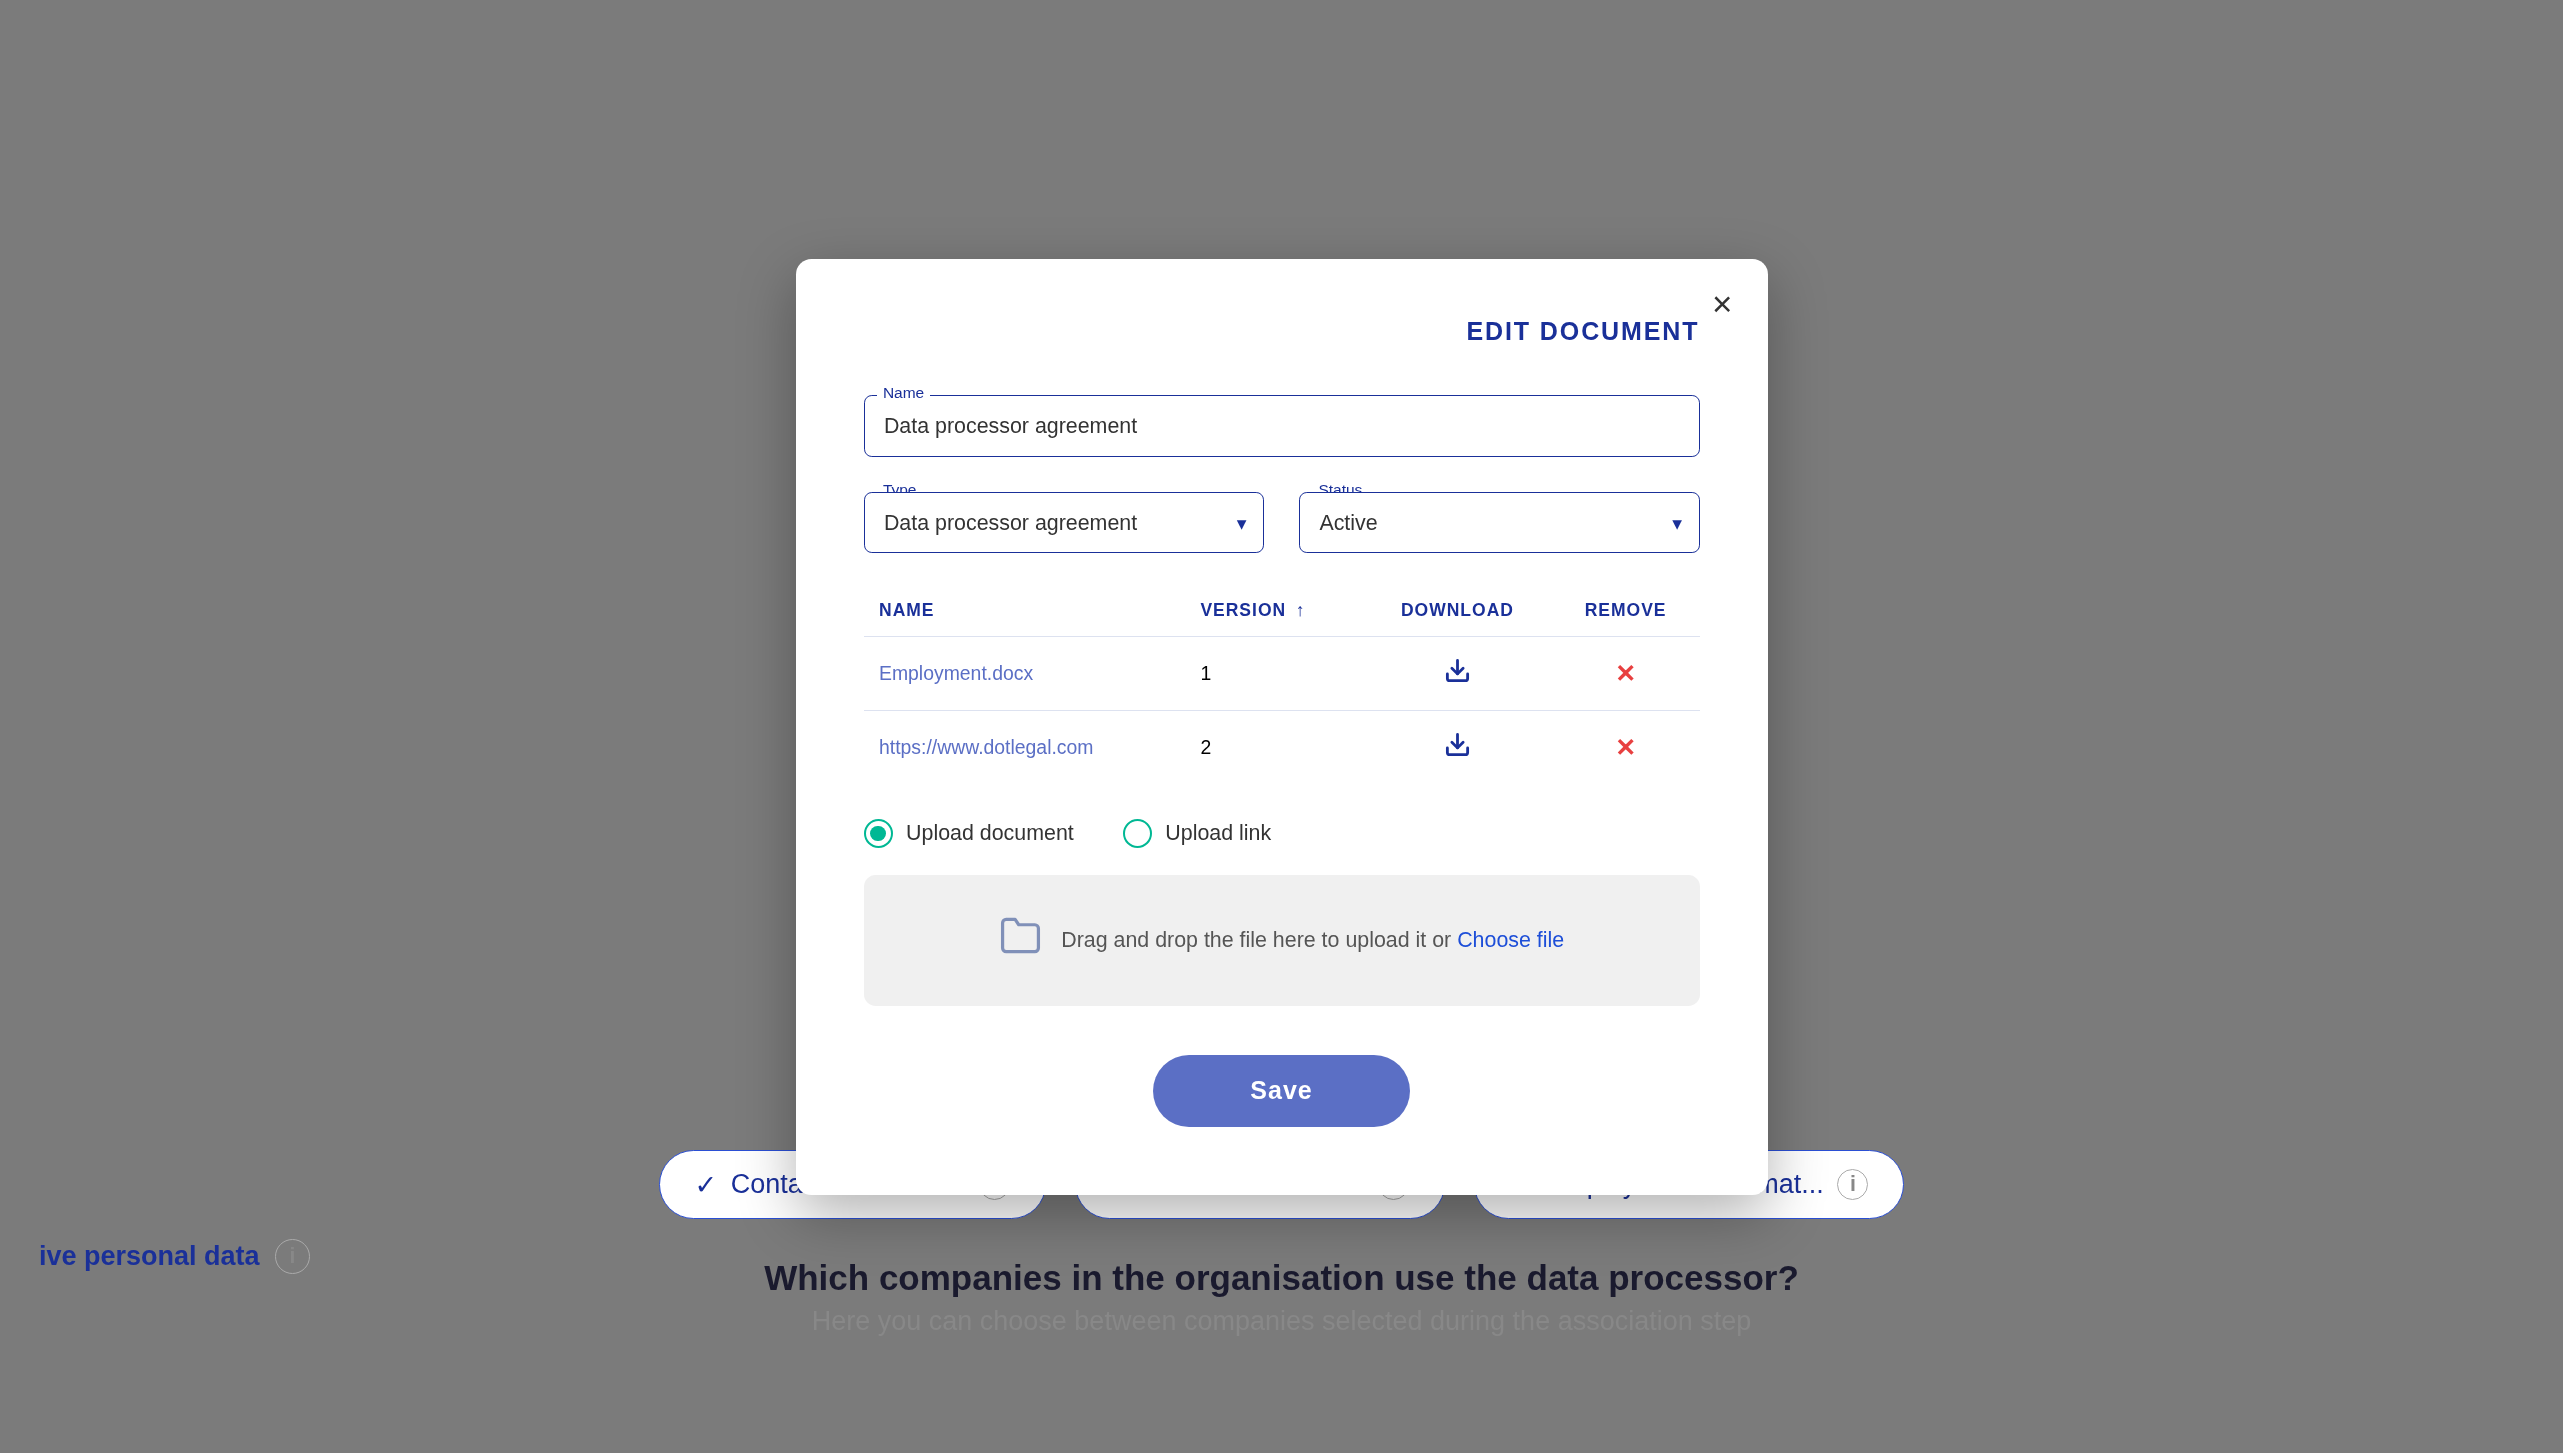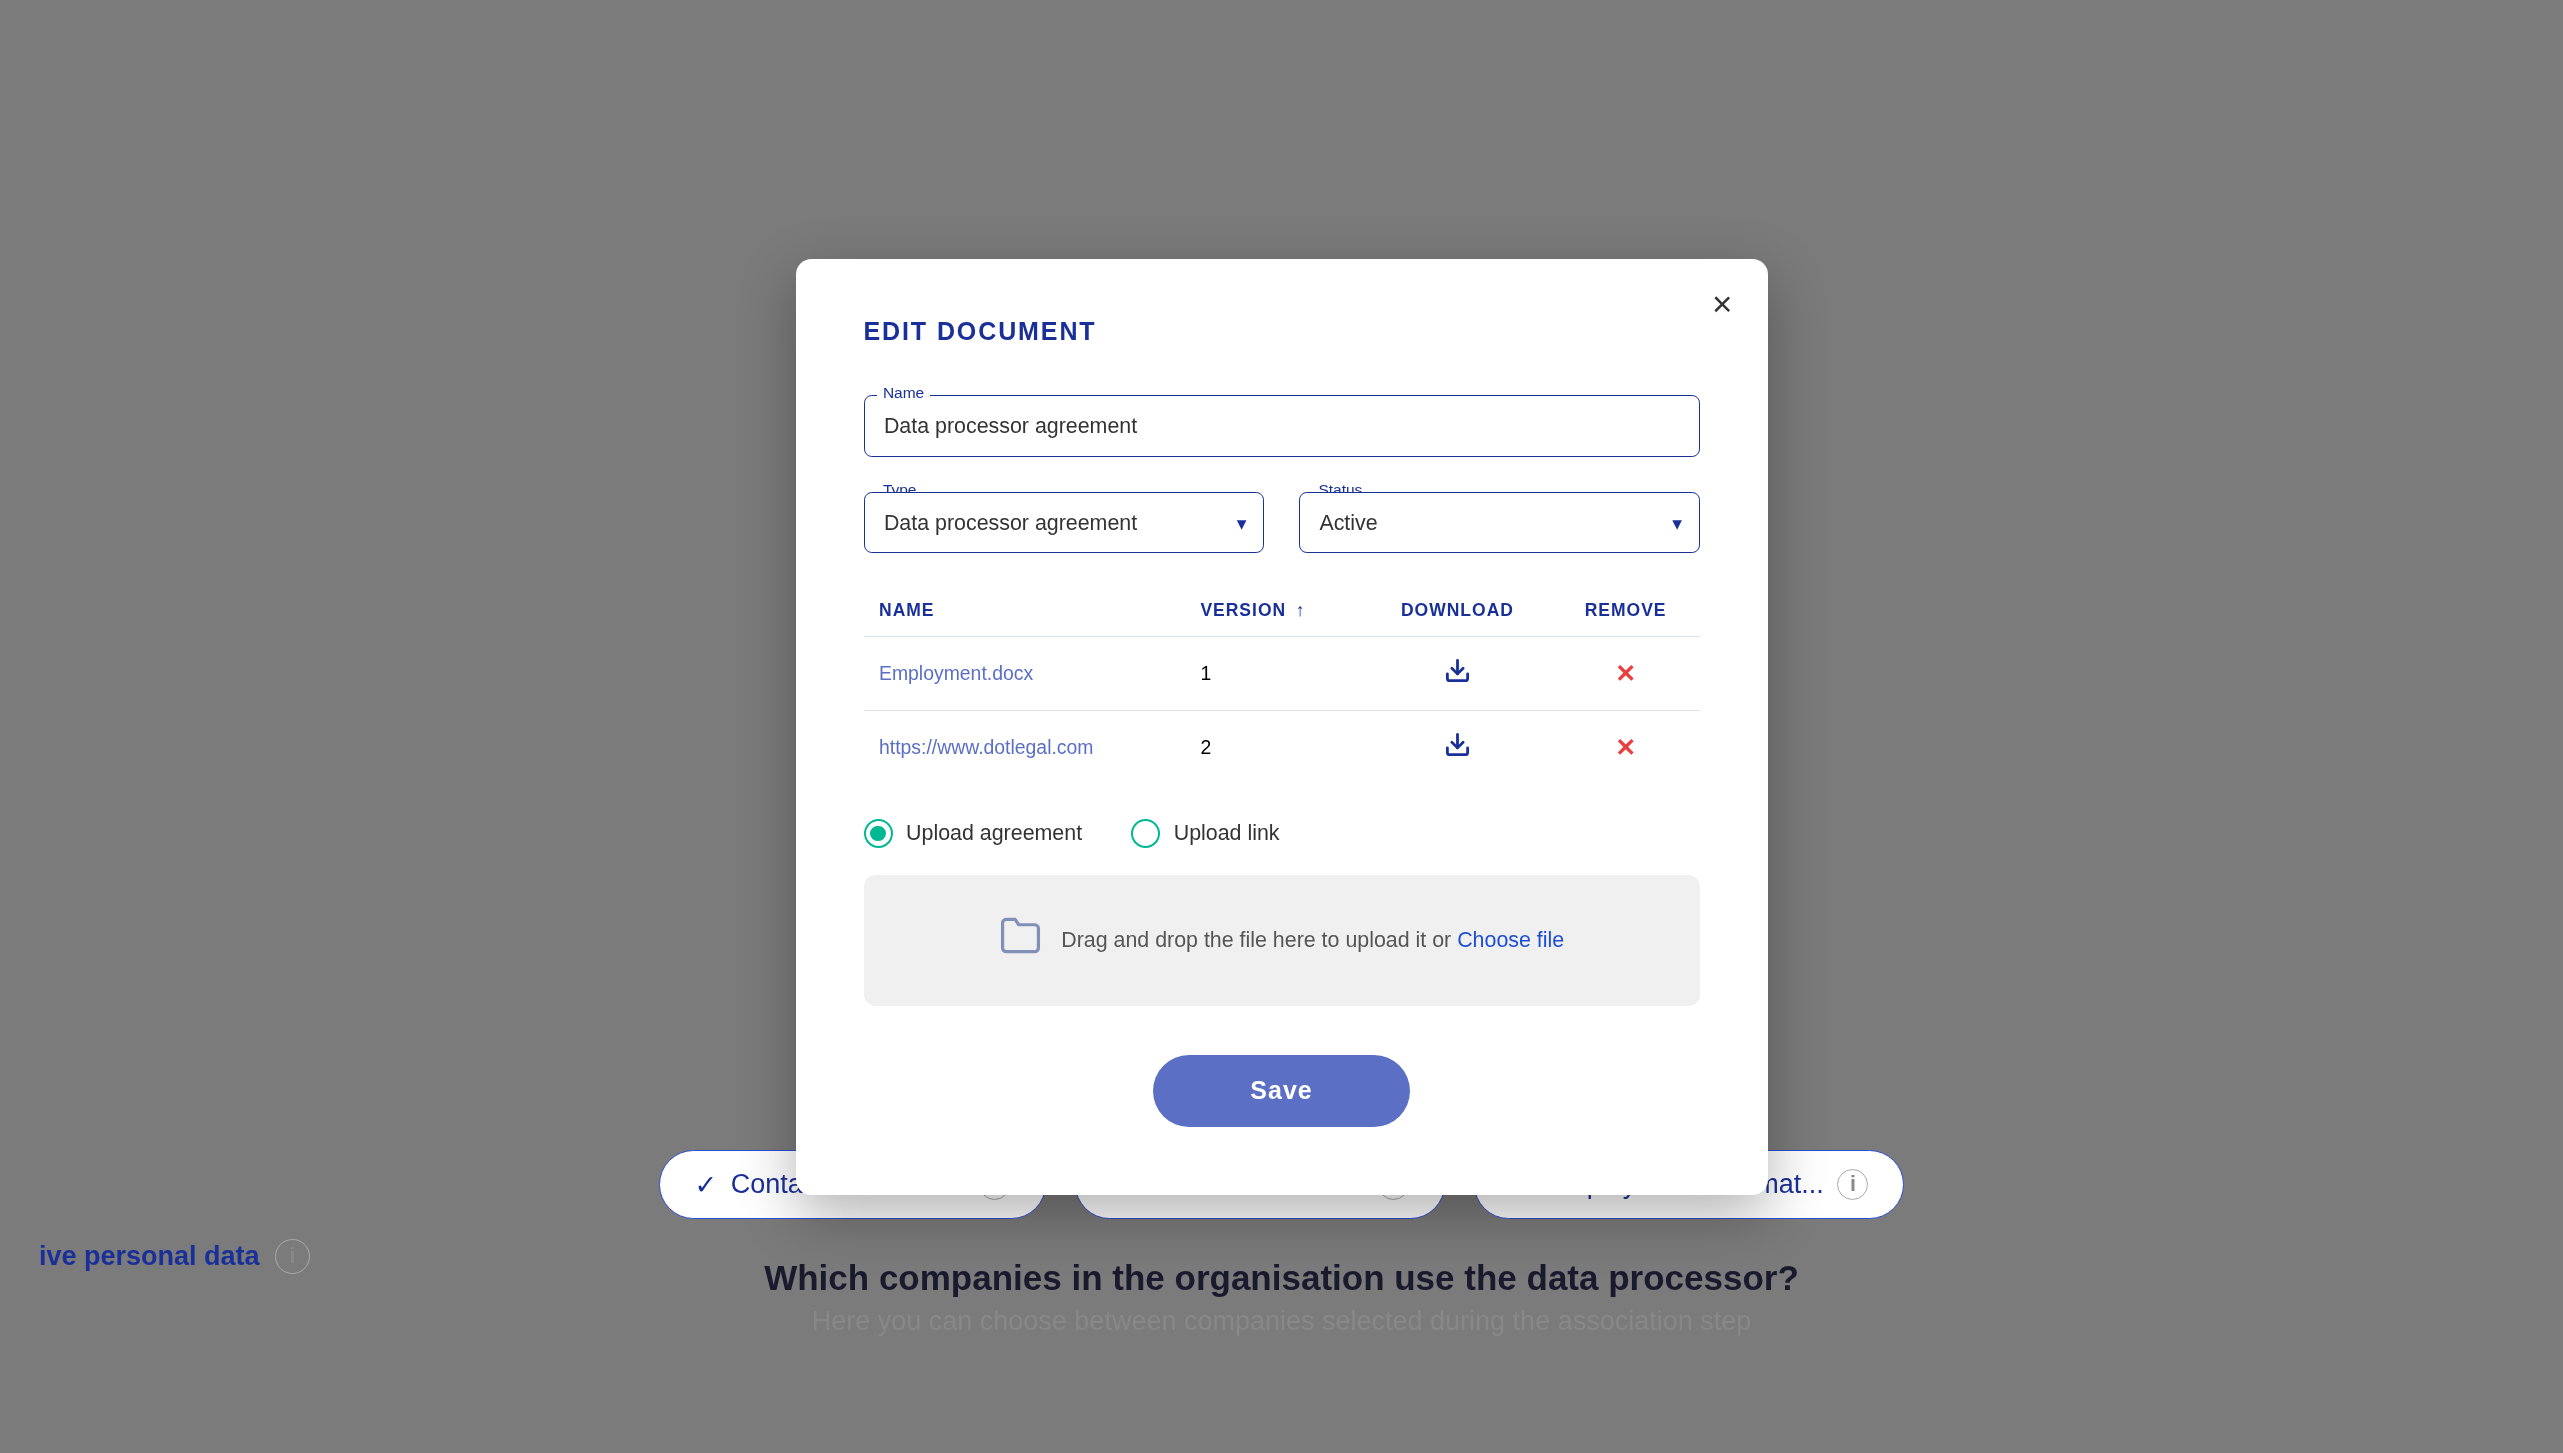--- a/index.html
+++ b/index.html
@@ -128,21 +128,21 @@
       right: 35px;
       background: none;
       border: none;
       cursor: pointer;
       font-size: 35px;
       color: #333;
       line-height: 1;
     }
 
     .modal-title {
-      text-align: left;
+      text-align: right;
       font-size: 25px;
       font-weight: 700;
       color: #1a3099;
       letter-spacing: 1.9px;
       text-transform: uppercase;
       margin-bottom: 49px;
     }
 
     
     .form-field {
@@ -471,21 +471,21 @@
           <td class="center">
             <button class="remove-btn">✕</button>
           </td>
         </tr>
       </tbody>
     </table>
 
     <div class="radio-group">
       <label class="radio-option">
         <div class="radio-circle filled"></div>
-        <span>Upload agreement</span>
+        <span>Upload document</span>
       </label>
       <label class="radio-option">
         <div class="radio-circle"></div>
         <span>Upload link</span>
       </label>
     </div>
 
     <div class="drop-zone">
       <span class="folder-icon">
         <svg width="43" height="43" viewBox="0 0 24 24" fill="none" stroke="#8090b8" stroke-width="1.8" stroke-linecap="round" stroke-linejoin="round">

